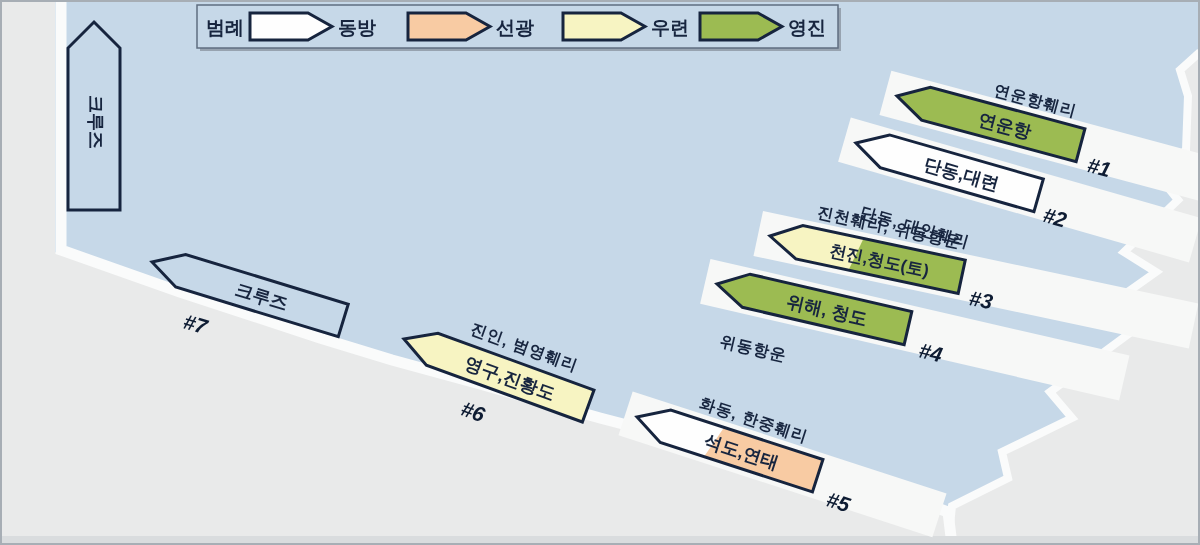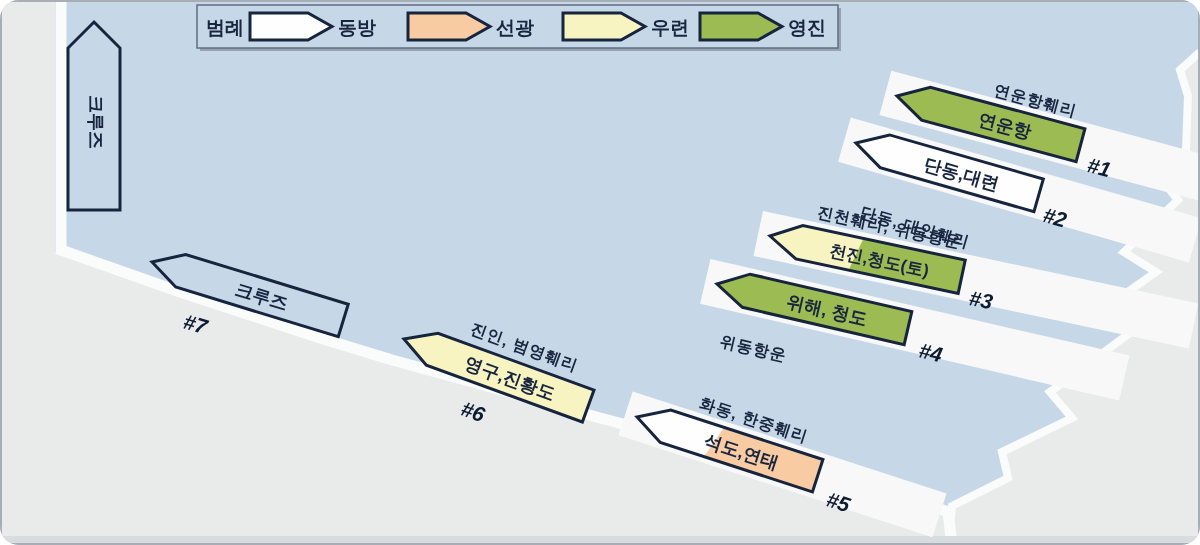--- a/index.html
+++ b/index.html
@@ -1,16 +1,16 @@
 <!DOCTYPE html>
 <html><head>
 <meta charset="utf-8">
 <style>
   html,body{margin:0;padding:0;background:#fff;}
-  .stage{position:relative;width:1200px;height:545px;overflow:hidden;border-radius:19px;}
+  .stage{position:relative;width:1200px;height:545px;overflow:hidden;}
   svg{display:block;}
   text{font-family:"Liberation Sans",sans-serif;fill:#17253f;}
   .lbl{font-size:18px;font-weight:bold;text-anchor:middle;}
   .lbl-s{font-size:17px;font-weight:bold;text-anchor:middle;}
   .ann{font-size:16px;font-weight:bold;text-anchor:middle;letter-spacing:1px;}
   .num{font-size:21px;font-weight:bold;font-style:italic;fill:#0e1c33;}
   .legend-t{font-size:19px;font-weight:bold;}
   .outline{fill:none;stroke:#16243e;stroke-width:3;stroke-linejoin:miter;}
 </style>
 </head>

